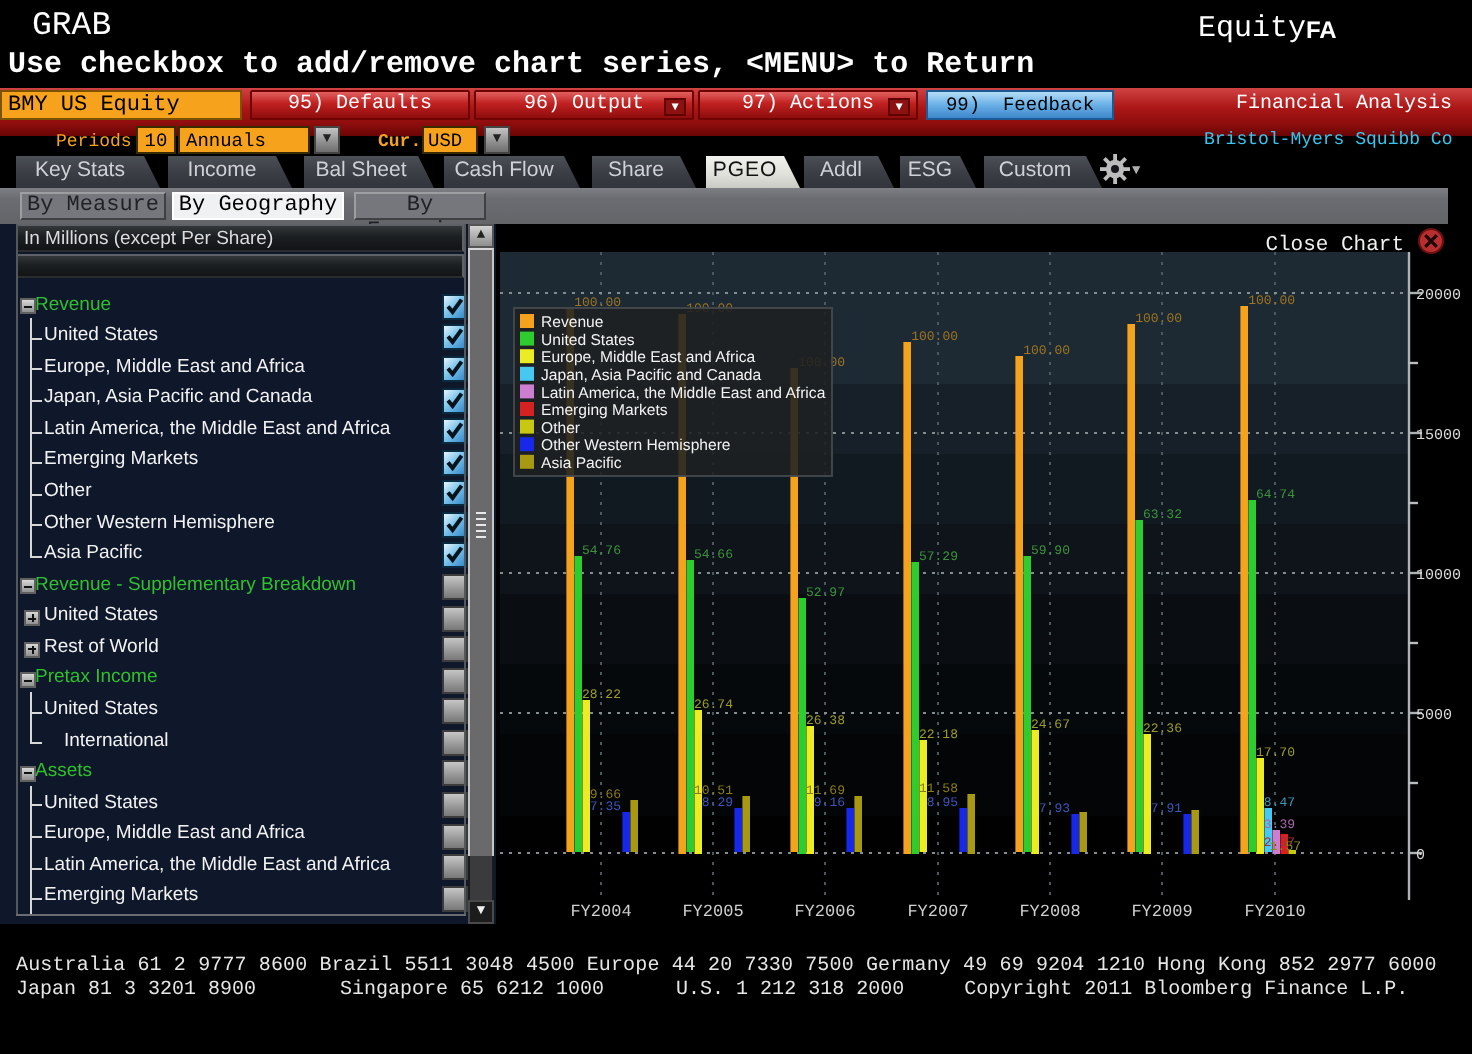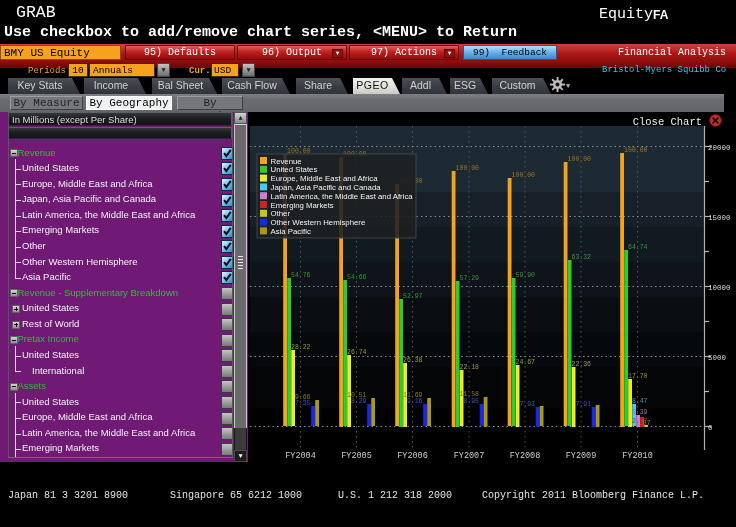--- a/index.html
+++ b/index.html
@@ -11,21 +11,21 @@
 .drop{position:absolute;right:3px;top:2.5px;width:11px;height:9px;background:#8c1212;border:1px solid #5e0202;color:#fff;font-size:6px;line-height:8px;text-align:center}
 #bmy{position:absolute;left:0;top:1px;width:121px;height:15px;background:#f6a21d;color:#000;font-size:11px;line-height:15px;padding-left:3px;border:1px solid #7a5200}
 #feedback{position:absolute;left:463px;top:1px;width:94px;height:15px;background:linear-gradient(180deg,#b4ddf6 0%,#69b0e6 50%,#3f86cc 100%);border:1px solid #1c5a96;color:#000;font-size:9.5px;text-align:center;line-height:14px}
 .amberbox{position:absolute;background:#f6a21d;color:#000;font-size:9.5px;line-height:13px;border:1px solid #3a2a00}
 .greybtn{position:absolute;background:linear-gradient(180deg,#c4c4c4 0%,#8e8e8e 60%,#6e6e6e 100%);border:1px solid #444;color:#222;font-size:7px;text-align:center}
 .tab{position:absolute;top:78px;height:16px;background:linear-gradient(180deg,#4b4f56 0%,#3a3d43 55%,#31343a 100%);color:#ced2d6;font-size:10.5px;text-align:center;line-height:15px;font-family:"Liberation Sans",sans-serif}
 .tabsel{background:linear-gradient(180deg,#f2f2ee 0%,#e0e0da 60%,#cacac4 100%);color:#111;letter-spacing:0.5px}
 #subrow{left:0;top:94px;width:724px;height:18px;background:linear-gradient(180deg,#7d7f84 0%,#6a6c71 30%,#636569 100%)}
 .sbtn{position:absolute;top:2px;height:14px;border:1px solid #9c9ea2;border-bottom-color:#3e4042;border-right-color:#3e4042;background:#75777c;color:#1e2126;font-size:11px;text-align:center;line-height:13px;font-family:Liberation Mono, monospace}
 .sbtnsel{background:#f0f1f2;color:#000;border-color:#fff}
-#lpanel{left:0;top:112px;width:248px;height:350px;background:#701a75;overflow:hidden}
+#lpanel{left:0;top:112px;width:248px;height:350px;background:#0f172a;overflow:hidden}
 .hbar{position:absolute;left:8px;width:224px;background:linear-gradient(180deg,#33373a 0%,#1c1f22 45%,#121416 100%);border:1px solid #5e6266;border-bottom-color:#2a2d30;color:#dcdcdc;font-size:9.5px;line-height:13px;padding-left:3px;font-family:"Liberation Sans",sans-serif}
 .tlab{position:absolute;color:#f2f2f2;font-size:9.5px;font-family:"Liberation Sans",sans-serif;white-space:pre}
 .hdrlab{color:#2fbf2f}
 .tico{position:absolute;width:8px;height:8px;background:linear-gradient(180deg,#d8d8d8,#909090);border:1px solid #606060}
 .tminus{position:absolute;left:1px;top:2.5px;width:4px;height:1px;background:#111}
 .tplus{position:absolute;left:2.5px;top:1px;width:1px;height:4px;background:#111}
 .hstub{position:absolute;width:6px;height:1px;background:#d8d8d8}
 .vline{position:absolute;width:1px;background:#d8d8d8}
 .cb{position:absolute;width:13px;height:13px;border:1px solid #0a2a40;text-align:center}
 .cb.on{background:linear-gradient(135deg,#e8f6fd 0%,#7cc4ec 45%,#2f85c8 100%)}
@@ -344,13 +344,14 @@
 <text x="108.5" y="346" font-family="Liberation Mono, monospace" font-size="8.5" fill="#cfcfcf" text-anchor="middle">FY2005</text>
 <text x="164.5" y="346" font-family="Liberation Mono, monospace" font-size="8.5" fill="#cfcfcf" text-anchor="middle">FY2006</text>
 <text x="221.0" y="346" font-family="Liberation Mono, monospace" font-size="8.5" fill="#cfcfcf" text-anchor="middle">FY2007</text>
 <text x="277.0" y="346" font-family="Liberation Mono, monospace" font-size="8.5" fill="#cfcfcf" text-anchor="middle">FY2008</text>
 <text x="333.0" y="346" font-family="Liberation Mono, monospace" font-size="8.5" fill="#cfcfcf" text-anchor="middle">FY2009</text>
 <text x="389.5" y="346" font-family="Liberation Mono, monospace" font-size="8.5" fill="#cfcfcf" text-anchor="middle">FY2010</text>
 <text x="454" y="13" font-family="Liberation Mono, monospace" font-size="10.5" fill="#f0f0f0" text-anchor="end">Close Chart</text>
 <circle cx="467.5" cy="8.5" r="6" fill="#b92f2f" stroke="#6e1010" stroke-width="1"></circle>
 <path d="M464.6 5.6 L470.4 11.4 M470.4 5.6 L464.6 11.4" stroke="#1e0505" stroke-width="1.6"></path>
 </svg>
+<div class="abs mono" style="left:8px;top:478px;font-size:10px;color:#e6e6e6;white-space:pre;letter-spacing:0.07px">Australia 61 2 9777 8600 Brazil 5511 3048 4500 Europe 44 20 7330 7500 Germany 49 69 9204 1210 Hong Kong 852 2977 6000</div>
 <div class="abs mono" style="left:8px;top:489.5px;font-size:10px;color:#e6e6e6;white-space:pre">Japan 81 3 3201 8900       Singapore 65 6212 1000      U.S. 1 212 318 2000     Copyright 2011 Bloomberg Finance L.P.</div>
 </div>
 </body></html>

